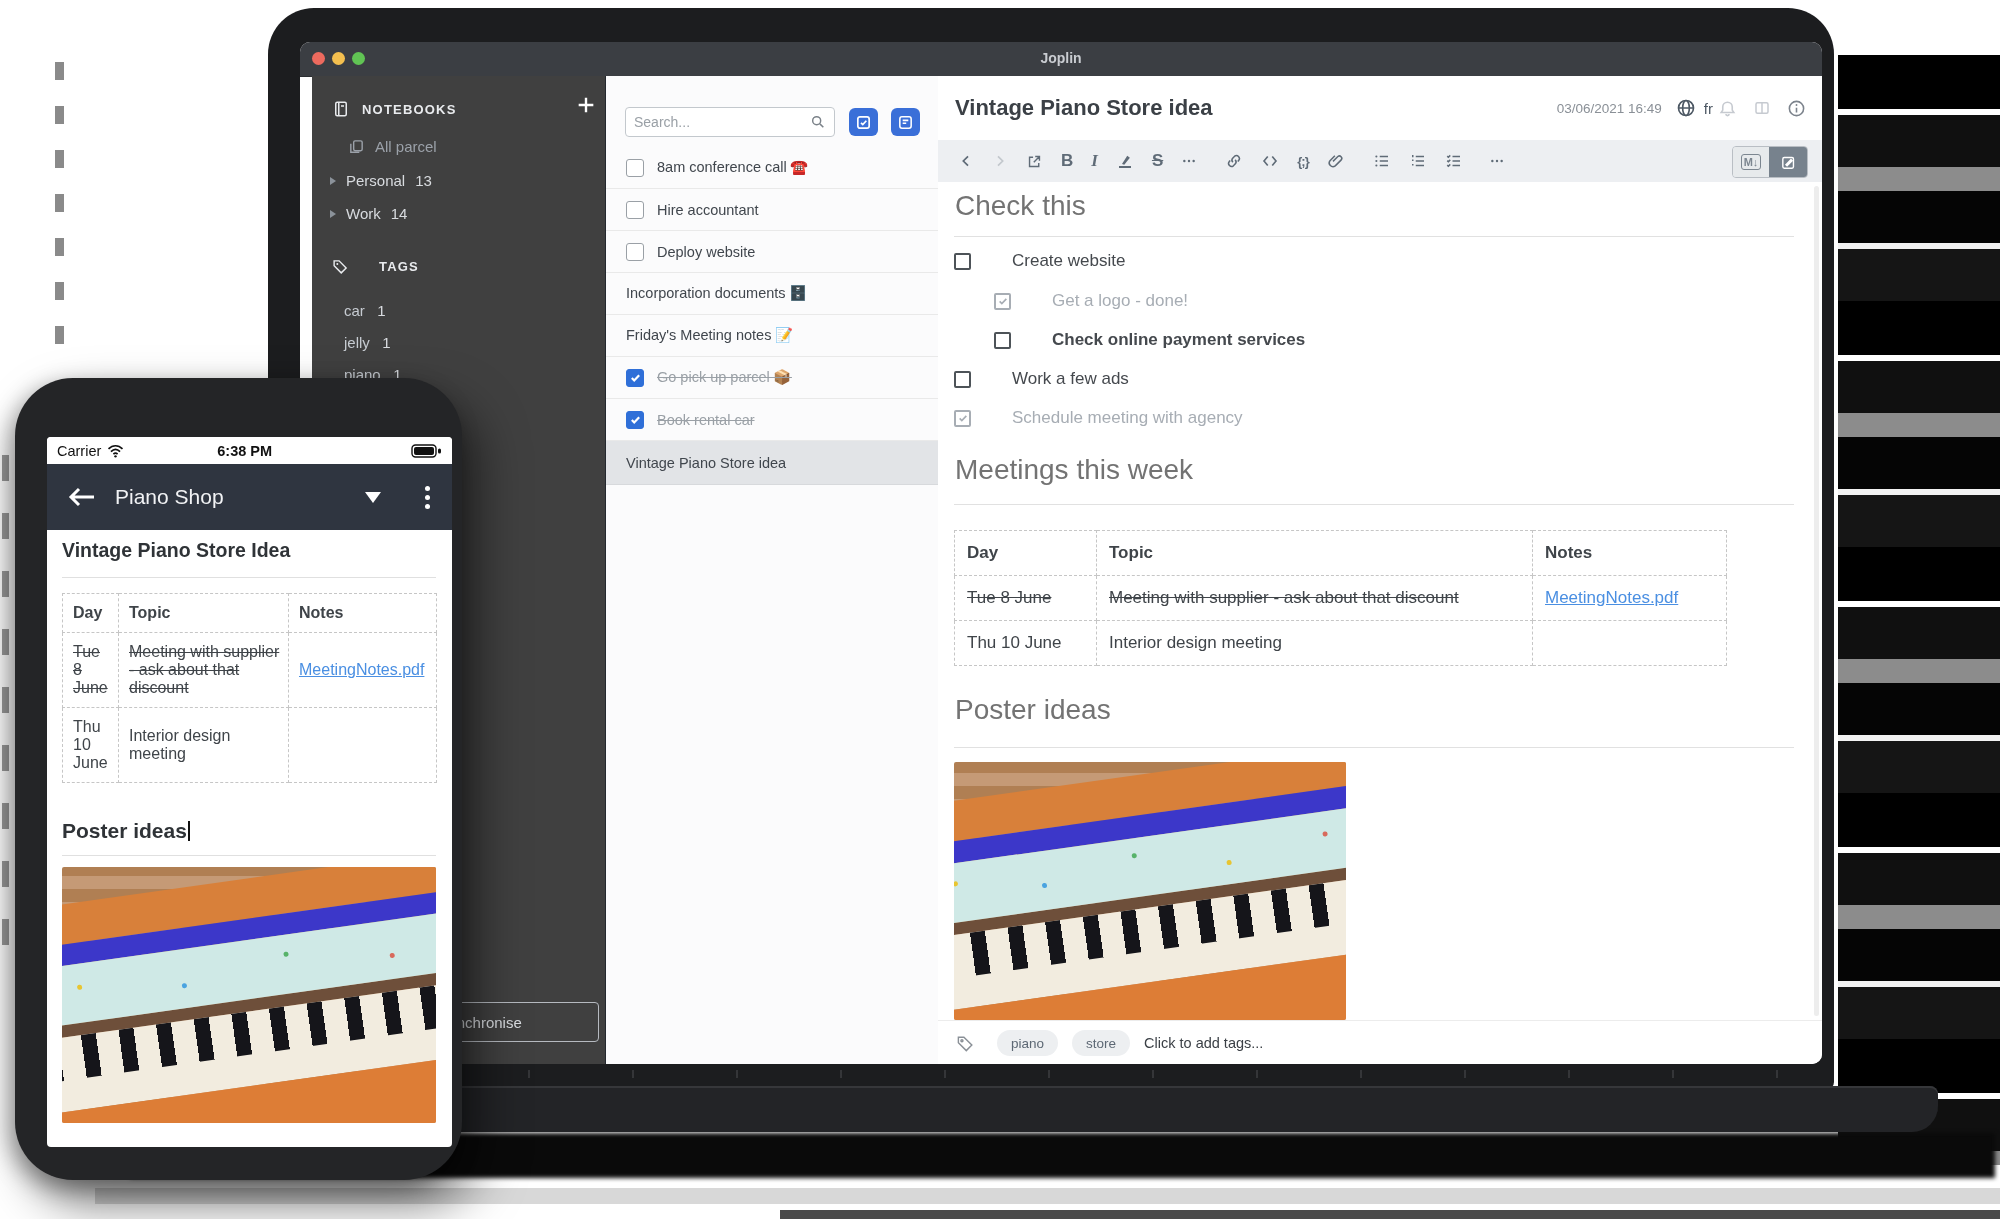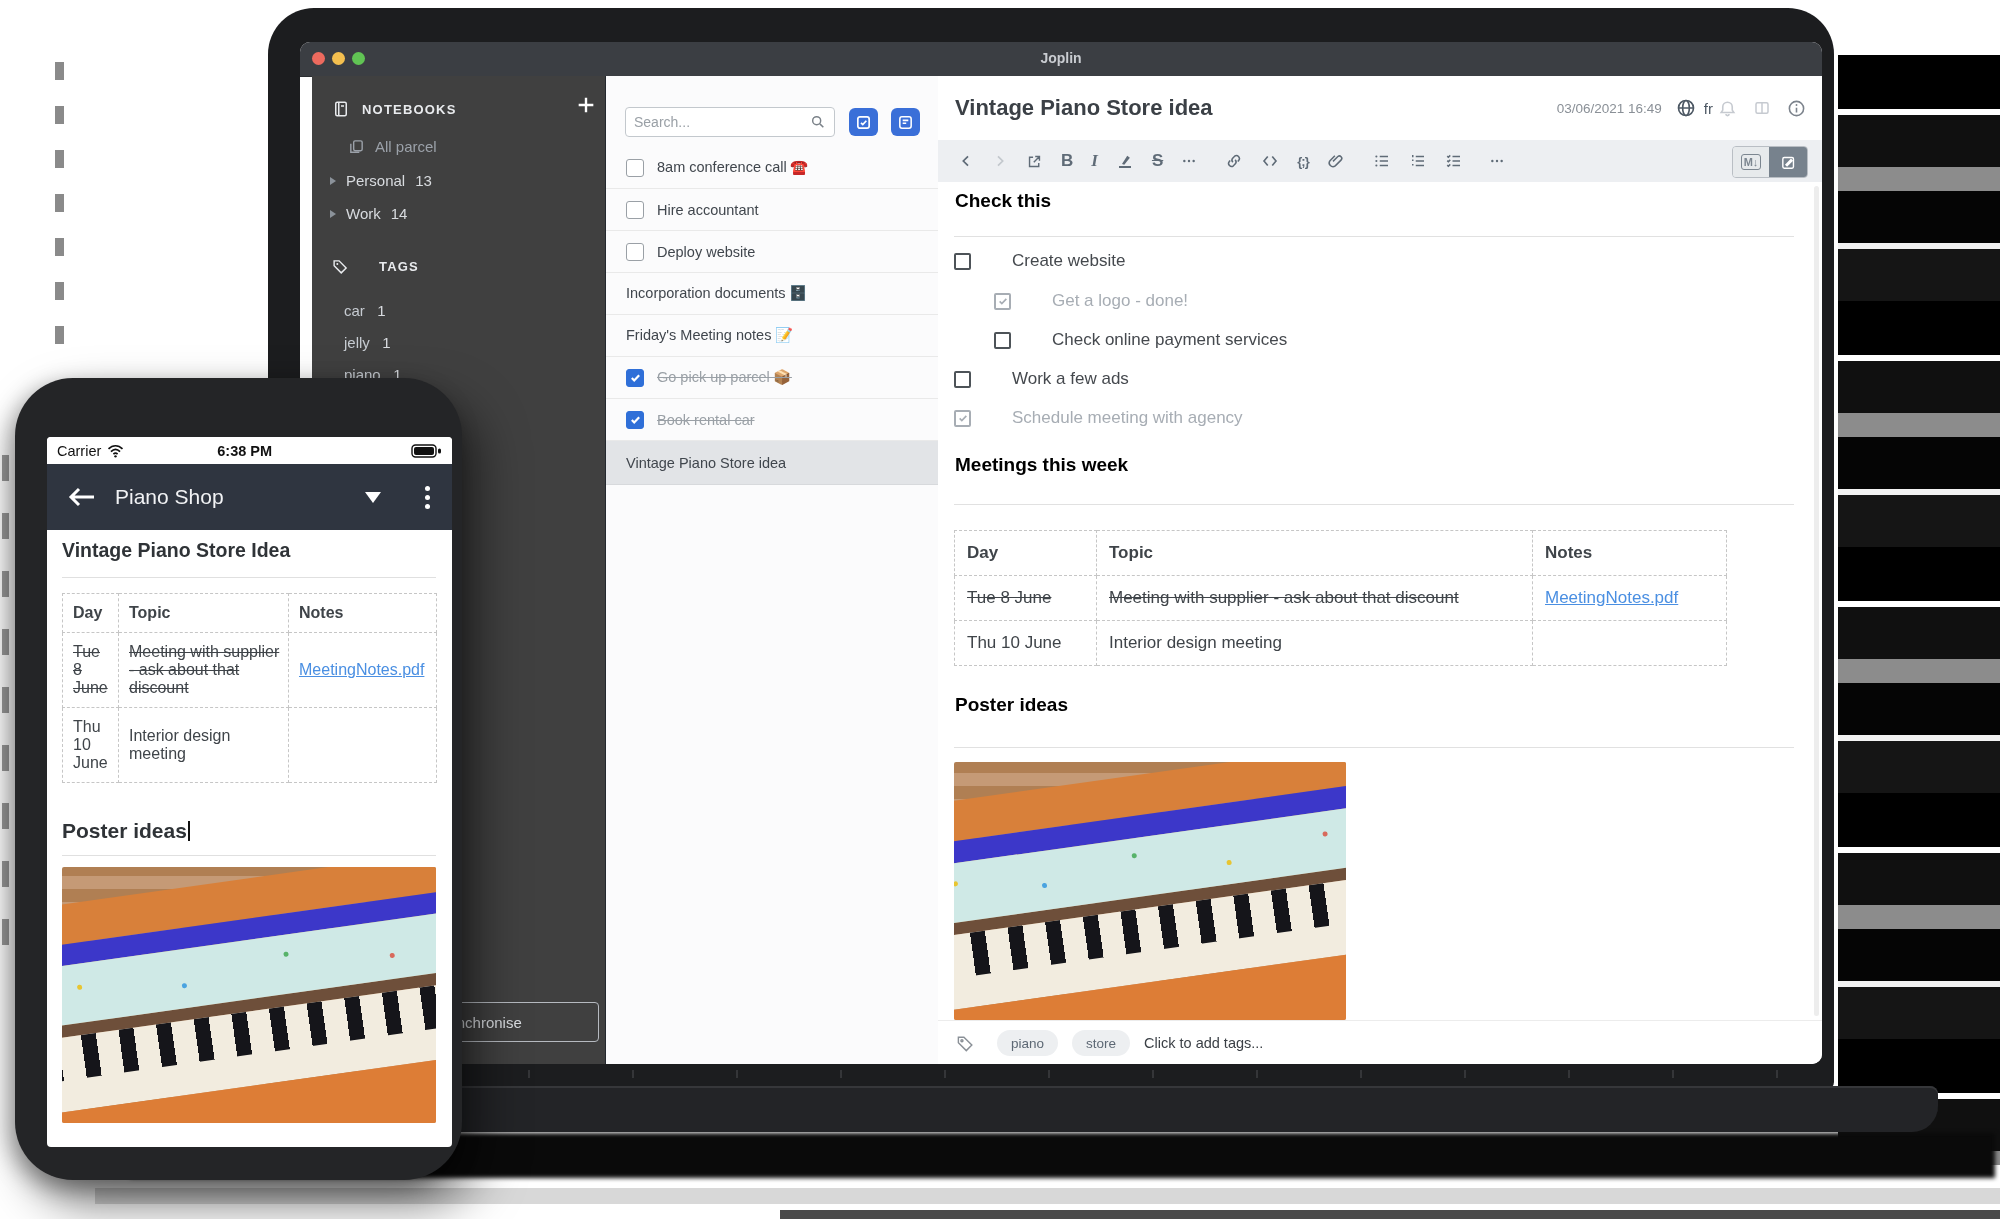--- a/index.html
+++ b/index.html
@@ -69,21 +69,21 @@
   .tb-letter{font-size:17px;font-weight:bold;}
   .tb-italic{font-size:17px;font-style:italic;font-weight:bold;font-family:"Liberation Serif",serif;}
   .tb-strike{font-size:17px;font-weight:bold;text-decoration:line-through;}
   .tb-braces{font-size:13px;font-weight:bold;letter-spacing:-1px;}
   .toggle{position:absolute;right:14px;top:70px;height:30px;display:flex;border:1px solid #b9bec4;border-radius:4px;overflow:hidden;}
   .toggle .seg1{width:36px;background:#e7eaec;display:flex;align-items:center;justify-content:center;}
   .toggle .seg2{width:38px;background:#77828d;display:flex;align-items:center;justify-content:center;}
   .md-badge{font-size:11px;font-weight:bold;color:#7c8690;border:1.5px solid #7c8690;border-radius:3px;padding:0 2px;line-height:14px;}
 
   .content{left:0;top:106px;width:884px;height:838px;overflow:hidden;}
-  .h-big{font-size:19px;font-weight:bold;color:#000000;}
+  .h-big{font-size:28px;font-weight:normal;color:#737373;}
   .rule{height:1px;background:#e1e1e1;left:16px;width:840px;}
   .cl-row{left:16px;height:30px;display:flex;align-items:center;font-size:17px;color:#45494e;gap:28px;}
   .cl-row .box{width:17px;height:17px;border:2px solid #4d5358;border-radius:2px;margin-right:13px;box-sizing:border-box;flex:0 0 auto;
     display:flex;align-items:center;justify-content:center;}
   .cl-dim{color:#a7adb4;}
   .cl-dim .box{border-color:#a7adb4;}
 
   table.meet{border-collapse:collapse;table-layout:fixed;font-size:17px;color:#3f4449;}
   table.meet th,table.meet td{border:1px dashed #c6c6c6;text-align:left;padding:12px 12px;font-weight:normal;vertical-align:middle;}
   table.meet th{font-weight:bold;}
@@ -397,21 +397,21 @@
           <span>Create website</span>
         </div>
         <div class="abs cl-row cl-dim" style="top:104px;left:56px;">
           <span class="box">
               <svg width="10" height="10" viewBox="0 0 12 12" fill="none" stroke="#a7adb4" stroke-width="2">
                 <path d="M2 6.5l2.6 2.7L10 3.5"></path>
               </svg>
             </span>
           <span>Get a logo - done!</span>
         </div>
-        <div class="abs cl-row" style="top:143px;left:56px;">
+        <div class="abs cl-row" style="top:143px;left:56px;font-weight:bold;">
           <span class="box"></span>
           <span>Check online payment services</span>
         </div>
         <div class="abs cl-row" style="top:182px;">
           <span class="box"></span>
           <span>Work a few ads</span>
         </div>
         <div class="abs cl-row cl-dim" style="top:221px;">
           <span class="box">
               <svg width="10" height="10" viewBox="0 0 12 12" fill="none" stroke="#a7adb4" stroke-width="2">

